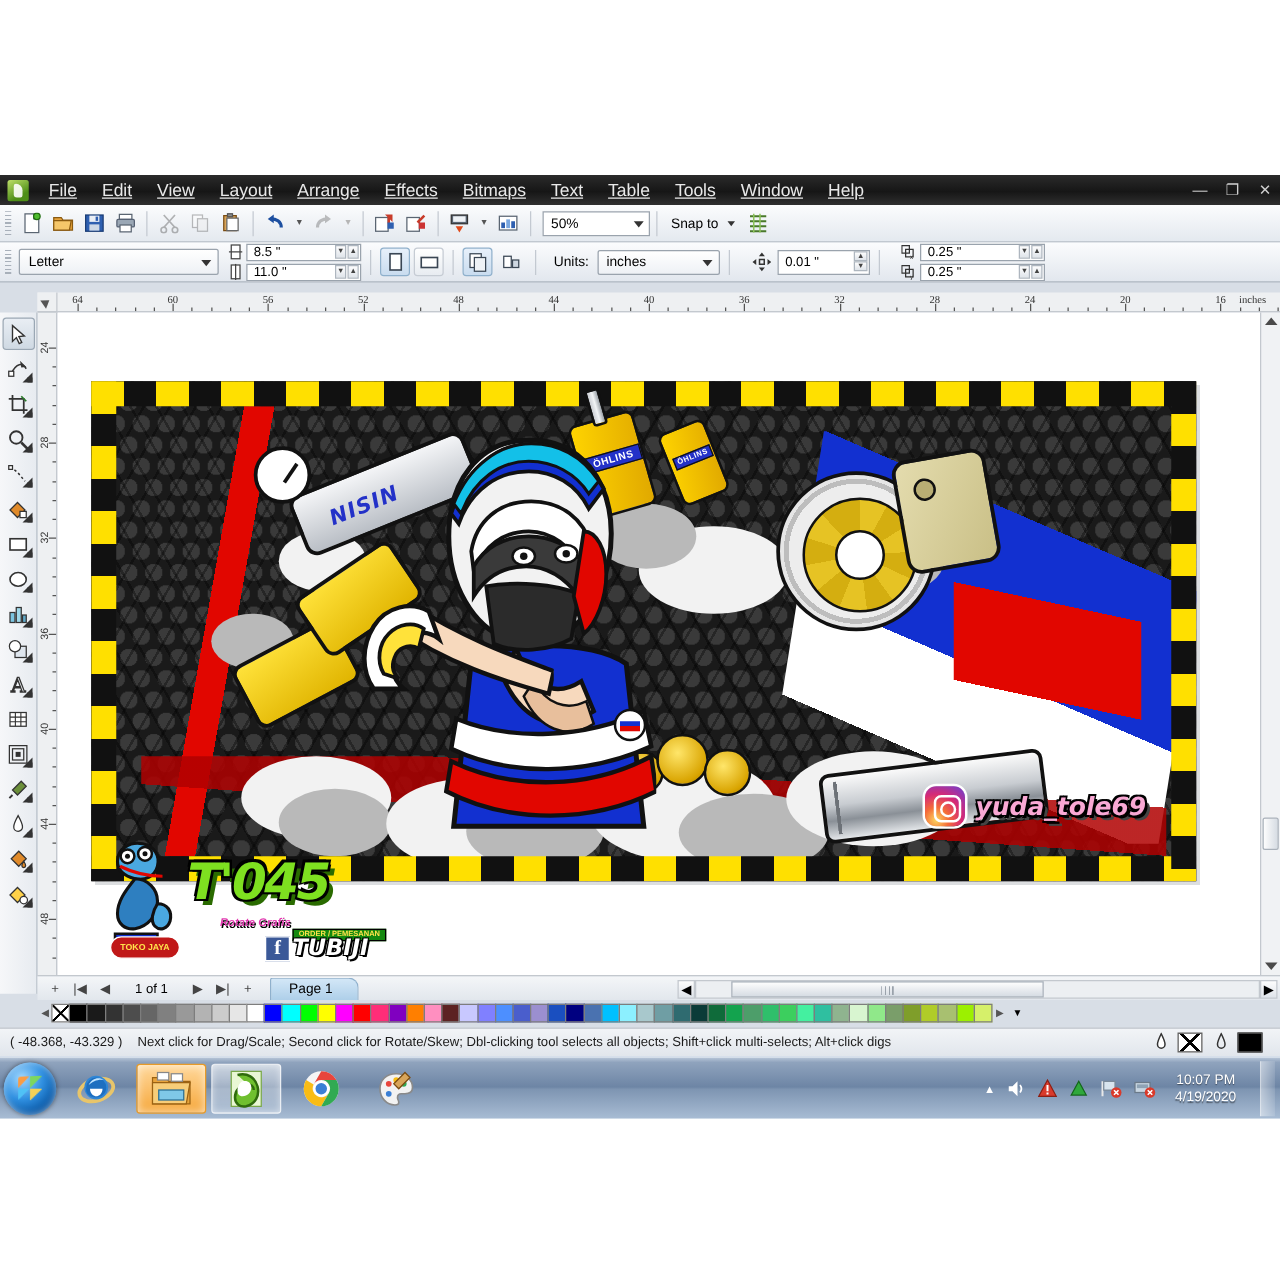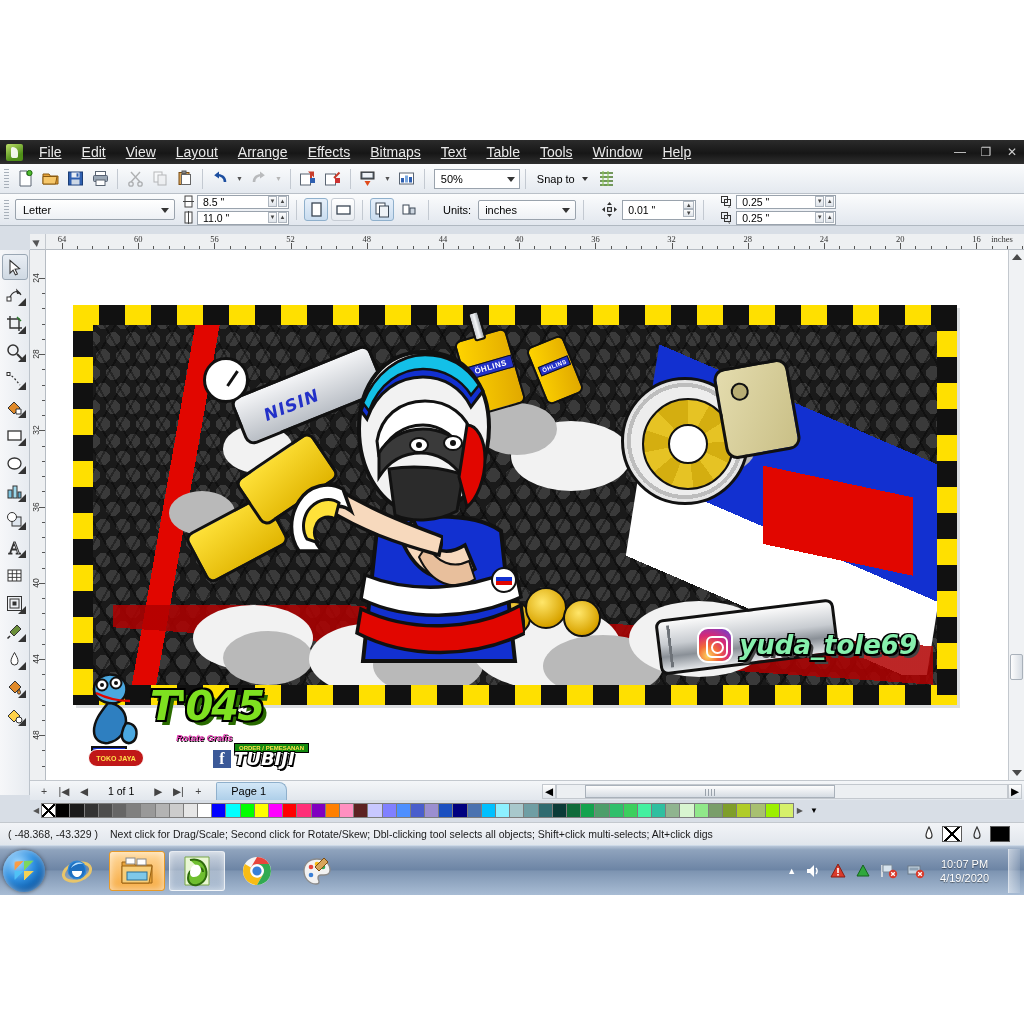--- a/index.html
+++ b/index.html
@@ -263,22 +263,22 @@
   .hl-2{ font-size:72px; line-height:72px; margin-left:70px; margin-top:-4px;}
 
   .ighandle{ position:absolute; right:40px; bottom:44px; display:flex; align-items:center; gap:8px; z-index:10;}
   .ig-icon{ width:32px;height:32px;border-radius:9px;
      background:radial-gradient(circle at 28% 84%, #fdd760 0%, #f46c38 28%, #d62976 58%, #8a3ab9 86%);
      position:relative; box-shadow:0 0 0 2px #fff;}
   .ig-icon:before{ content:""; position:absolute; left:7px; top:7px; width:18px;height:18px;
      border:2.6px solid #fff; border-radius:6px;}
   .ig-icon:after{ content:""; position:absolute; left:11.5px; top:11.5px; width:9px;height:9px;
      border:2.6px solid #fff; border-radius:50%;}
-  .ig-text{ font-family:"DejaVu Sans",sans-serif; font-weight:bold; font-style:italic; font-size:26px;
-     color:#86efac; letter-spacing:0px;
+  .ig-text{ font-family:"DejaVu Sans",sans-serif; font-weight:bold; font-style:italic; font-size:20px;
+     color:#f9a8d4; letter-spacing:0px;
      text-shadow:2px 2px 0 #000,-1.5px -1.5px 0 #000,1.5px -1.5px 0 #000,-1.5px 1.5px 0 #000, 4px 4px 0 #444;}
 
   
   .studio{ position:absolute; left:10px; bottom:-12px; width:230px; height:110px; z-index:11; }
   .chameleon{ position:absolute; left:2px; bottom:6px; width:74px; height:90px; }
   .studio-text{ position:absolute; left:66px; bottom:36px;
      font-family:"DejaVu Sans",sans-serif; font-weight:bold; font-style:italic; font-size:40px;
      color:#7ee020; letter-spacing:-2px;
      text-shadow:2px 2px 0 #000,-2px -2px 0 #000,2px -2px 0 #000,-2px 2px 0 #000, 5px 5px 0 #2a6b00;}
   .studio-sub{ position:absolute; left:92px; bottom:22px; font-size:9px; font-weight:bold;

